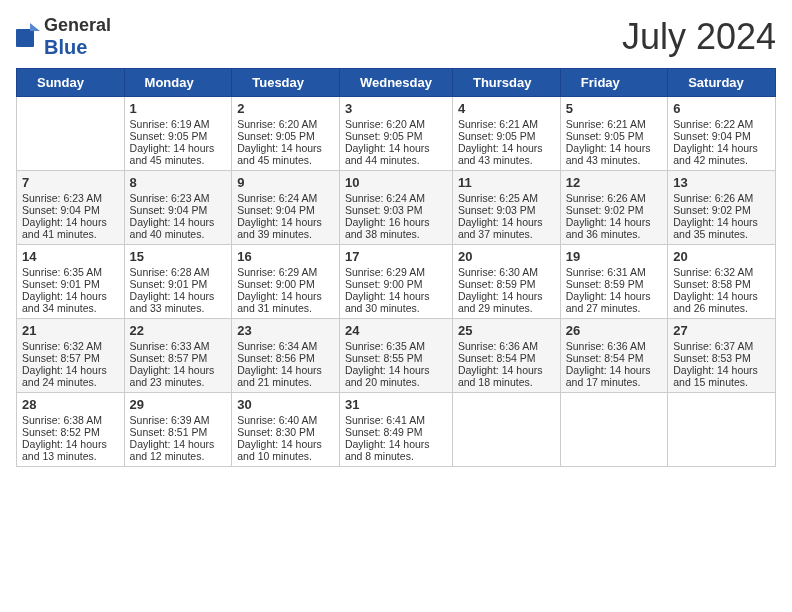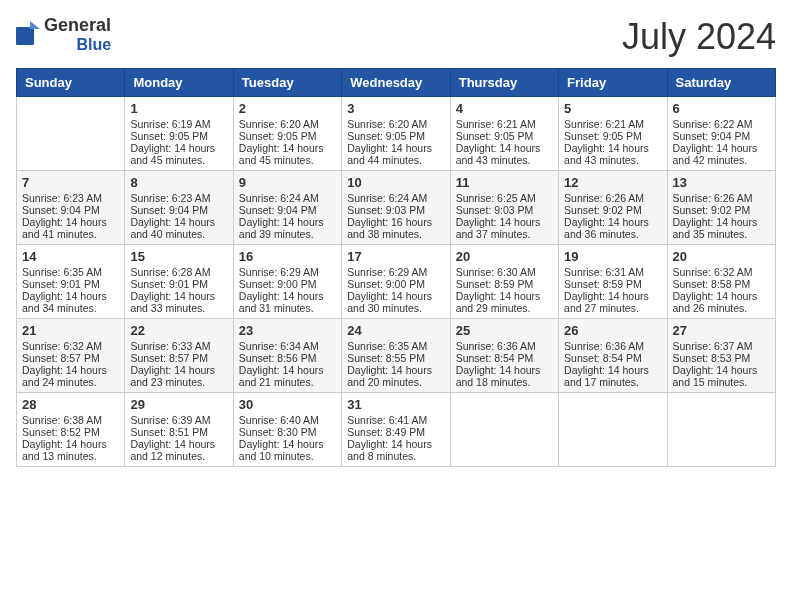--- a/index.html
+++ b/index.html
@@ -13,34 +13,33 @@
     .header-area {
       display: flex;
       justify-content: space-between;
       align-items: flex-start;
       margin-bottom: 10px;
     }
     .logo {
       display: flex;
       align-items: center;
       gap: 4px;
-      text-align: right;
     }
     .logo-text {
       display: flex;
       flex-direction: column;
       line-height: 1.1;
     }
     .logo-general {
       font-size: 18px;
       font-weight: bold;
       color: #333;
     }
     .logo-blue {
-      font-size: 16px;
+      font-size: 20px;
       font-weight: bold;
       color: #2255a4;
     }
     .logo-icon {
       width: 24px;
       height: 28px;
     }
     .title-area {
       text-align: right;
     }
@@ -54,21 +53,21 @@
       color: #555;
     }
     .calendar {
       width: 100%;
       border-collapse: collapse;
       border: 1px solid #ccc;
     }
     .calendar th {
       background: #2255a4;
       color: #fff;
-      padding: 6px 8px;
+      padding: 6px 20px;
       font-size: 13px;
       text-align: left;
       border: 1px solid #1a4490;
     }
     .calendar td {
       vertical-align: top;
       border: 1px solid #ccc;
       padding: 4px 5px;
       font-size: 10.5px;
       color: #333;

